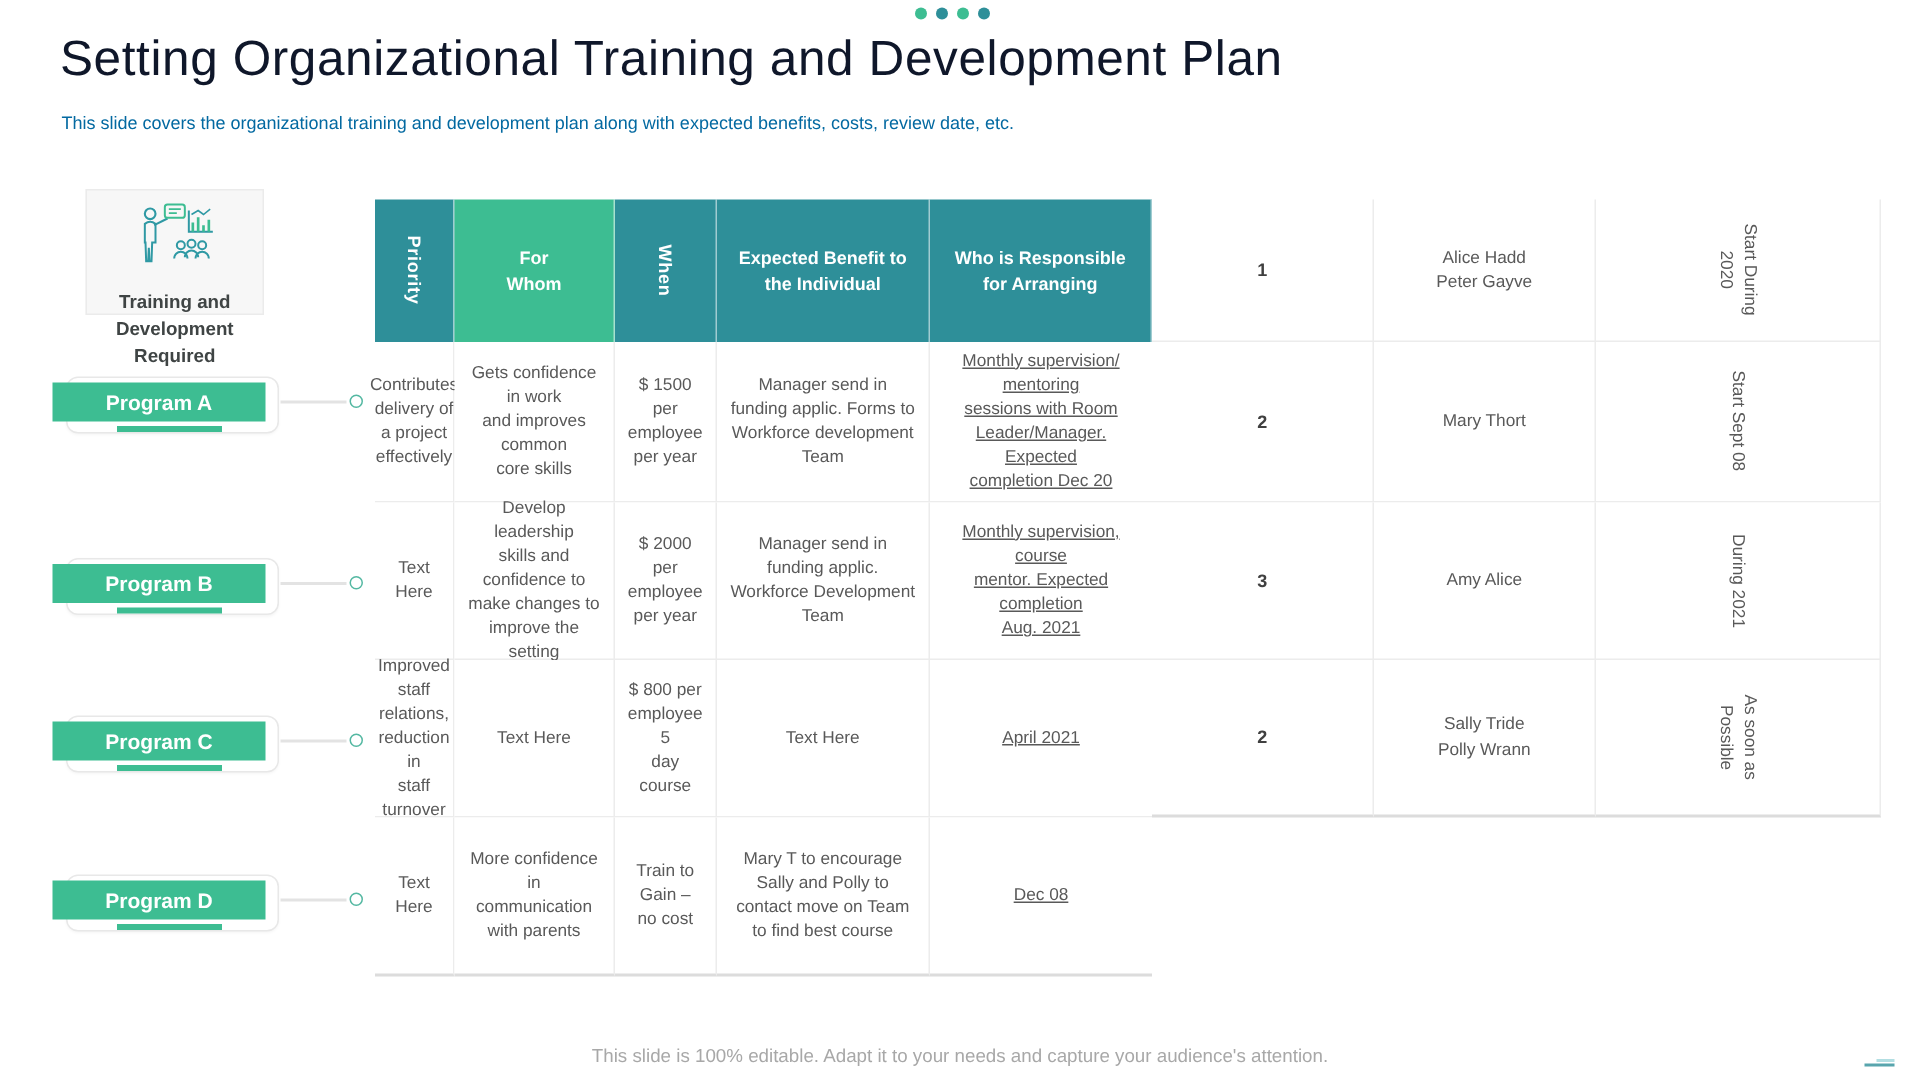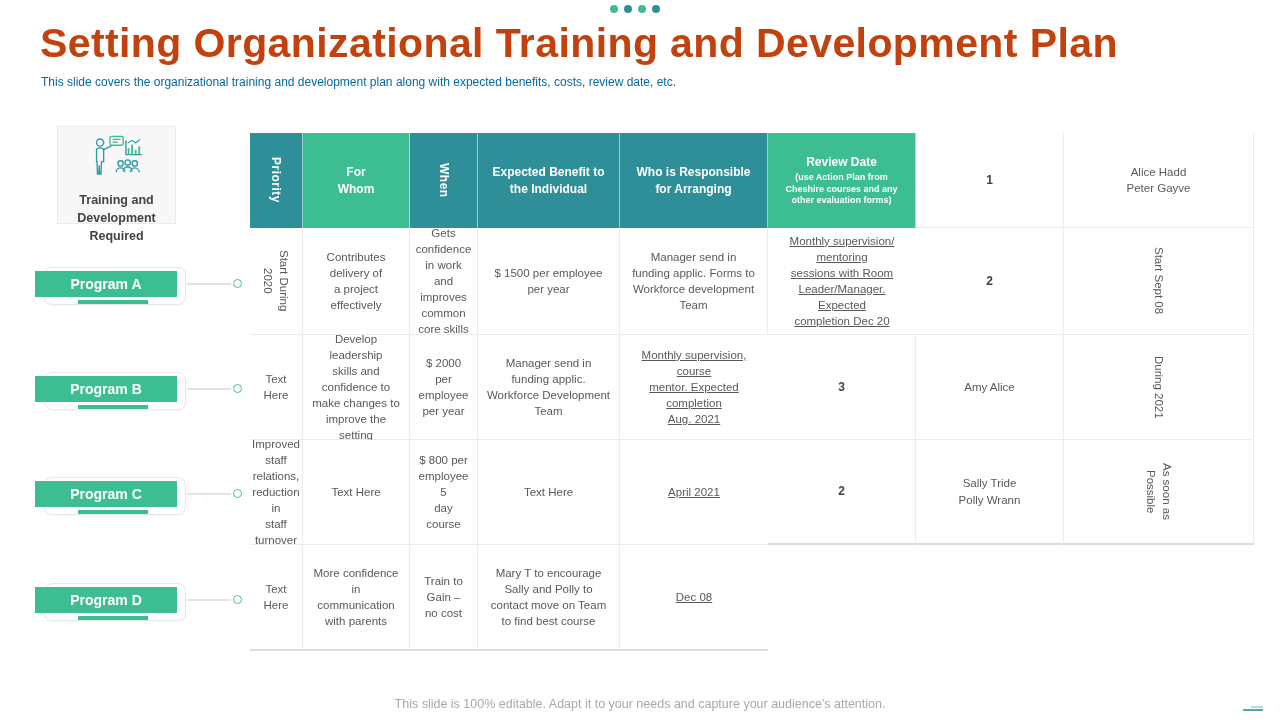--- a/index.html
+++ b/index.html
@@ -12,40 +12,40 @@
     color: #3f4547;
   }
   
   .dots { position: absolute; top: 5px; left: 610px; display: flex; gap: 6px; }
   .dots span { width: 8px; height: 8px; border-radius: 50%; display: block; }
   .dots span:nth-child(odd)  { background: #3dbd92; }
   .dots span:nth-child(even) { background: #2e8f99; }
   
   .title {
     position: absolute; left: 40px; top: 20px; width: 1100px;
-    font-size: 41px; font-weight: 700; letter-spacing: 0.4px; color: #c2410c;
+    font-size: 33px; font-weight: 400; letter-spacing: 0.4px; color: #0f172a;
   }
   .subtitle {
     position: absolute; left: 41px; top: 64px; width: 900px;
     font-size: 12px; color: #0369a1; margin-top: 11px;
   }
   
   .info-box {
-    position: absolute; left: 57px; top: 126px; width: 119px; height: 98px;
+    position: absolute; left: 57px; top: 126px; width: 119px; height: 84px;
     background: #f7f7f7; border: 1px solid #ebebeb;
     display: flex; flex-direction: column; align-items: center;
     padding-top: 8px;
   }
   .info-box .label {
     margin-top: 4px; text-align: center; font-size: 12.5px; font-weight: bold;
     color: #3f4444; line-height: 1.45; padding: 0 6px;
   }
   
   .program { position: absolute; left: 0; width: 250px; height: 40px; }
-  .program.p0 { top: 264px; } .program.p1 { top: 369px; }
+  .program.p0 { top: 248px; } .program.p1 { top: 369px; }
   .program.p2 { top: 474px; } .program.p3 { top: 580px; }
   .program .card {
     position: absolute; left: 44px; top: 3px; width: 142px; height: 38px;
     background: #ffffff; border: 1px solid #e8e8e8; border-radius: 8px;
     box-shadow: 0 1px 2px rgba(0,0,0,0.04);
   }
   .program .tag {
     position: absolute; left: 35px; top: 7px; width: 142px; height: 26px;
     background: #3dbd92; color: #ffffff; font-weight: bold; font-size: 14px;
     display: flex; align-items: center; justify-content: center;
@@ -178,24 +178,20 @@
     <div class="th teal vert">
       <div class="th-main" style="white-space: pre-line;">When</div>
     </div>
     <div class="th teal">
       <div class="th-main" style="white-space: pre-line;">Expected Benefit to
 the Individual</div>
     </div>
     <div class="th teal">
       <div class="th-main" style="white-space: pre-line;">Who is Responsible
 for Arranging</div>
-    </div>
-    <div class="th green">
-      <div class="th-main" style="white-space: pre-line;">Review Date</div>
-      <div class="th-sub">(use Action Plan  from Cheshire courses and any other evaluation forms)</div>
     </div>
     <div class="td pri">1</div>
     <div class="td">Alice Hadd
 Peter Gayve</div>
     <div class="td vert">Start During 2020</div>
     <div class="td">Contributes
 delivery  of
 a project effectively</div>
     <div class="td">Gets confidence in work
 and improves common
@@ -204,20 +200,21 @@
 per year</div>
     <div class="td">Manager send in
 funding applic. Forms to
 Workforce development
 Team</div>
     <div class="td colend">Monthly supervision/ mentoring
 sessions with Room
 Leader/Manager. Expected
 completion Dec 20</div>
     <div class="td pri">2</div>
+    <div class="td">Mary Thort</div>
     <div class="td vert">Start Sept 08</div>
     <div class="td">Text Here</div>
     <div class="td">Develop leadership
 skills and confidence to
 make changes to
 improve the setting</div>
     <div class="td">$ 2000 per employee
 per year</div>
     <div class="td">Manager send in
 funding applic.

